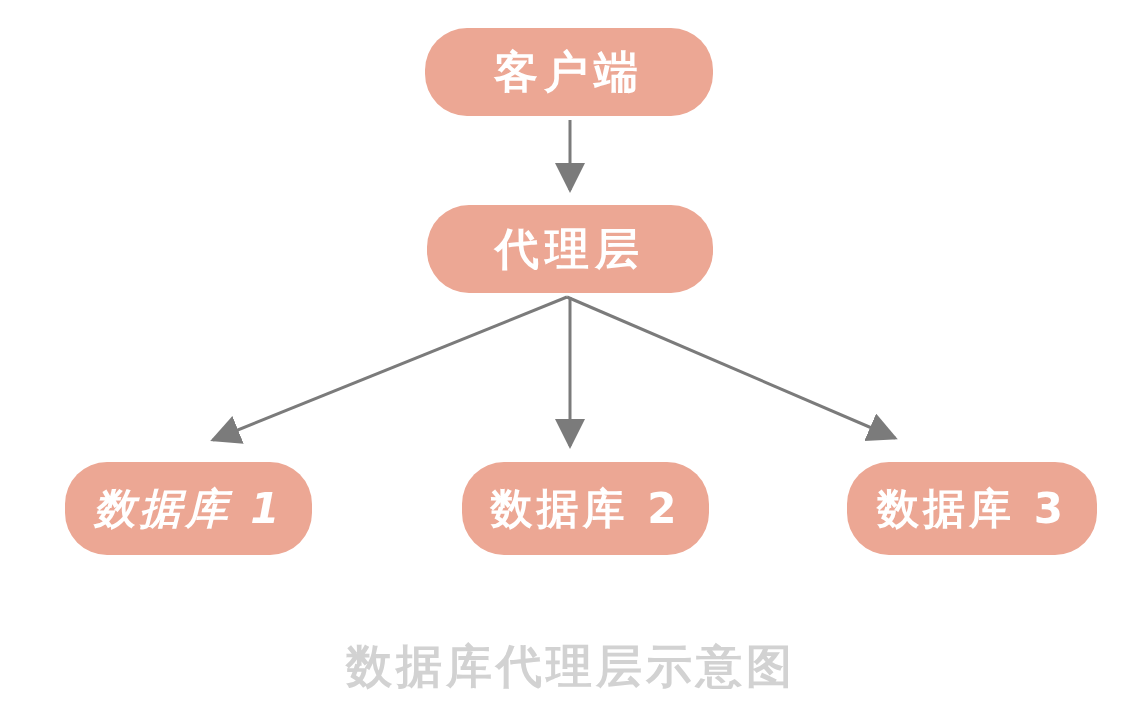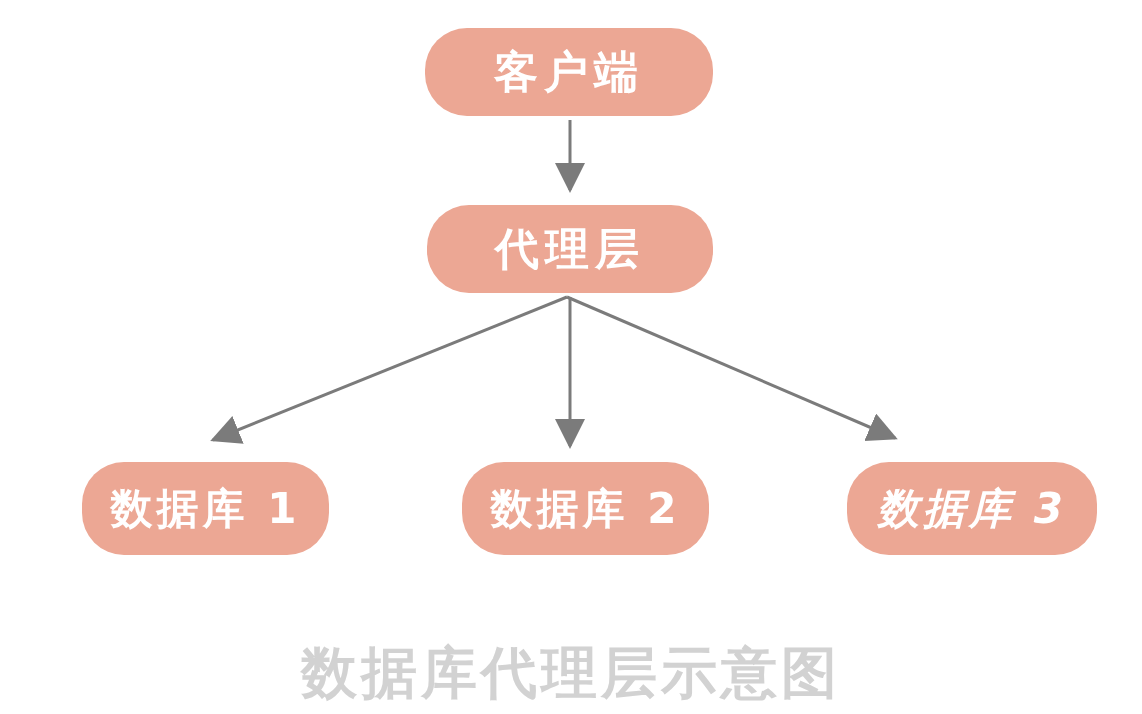--- a/index.html
+++ b/index.html
@@ -44,30 +44,30 @@
     justify-content: center;
     font-size: 44px;
     font-weight: 600;
     letter-spacing: 6px;
     white-space: nowrap;
     text-align: center;
   }
   .node-client { left: 425px; top: 28px;  width: 288px; height: 88px; }
   .node-proxy  { left: 427px; top: 205px; width: 286px; height: 88px; }
   .node-db     { top: 462px; height: 93px; font-size: 42px; letter-spacing: 4px; }
-  .node-db1 { left: 82px;  width: 247px; }
+  .node-db1 { left: 65px;  width: 247px; font-style: italic; }
   .node-db2 { left: 462px; width: 247px; align-items: center; }
-  .node-db3 { left: 847px; width: 250px; font-style: italic; }
+  .node-db3 { left: 847px; width: 250px; }
   .caption {
     position: absolute;
     left: 0;
     right: 0;
     top: 636px;
     text-align: center;
-    font-size: 56px;
+    font-size: 46px;
     font-weight: bold;
     letter-spacing: 4px;
     color: var(--caption-text);
   }
 </style>
 </head>
 <body>
 
 <div class="canvas">
 

